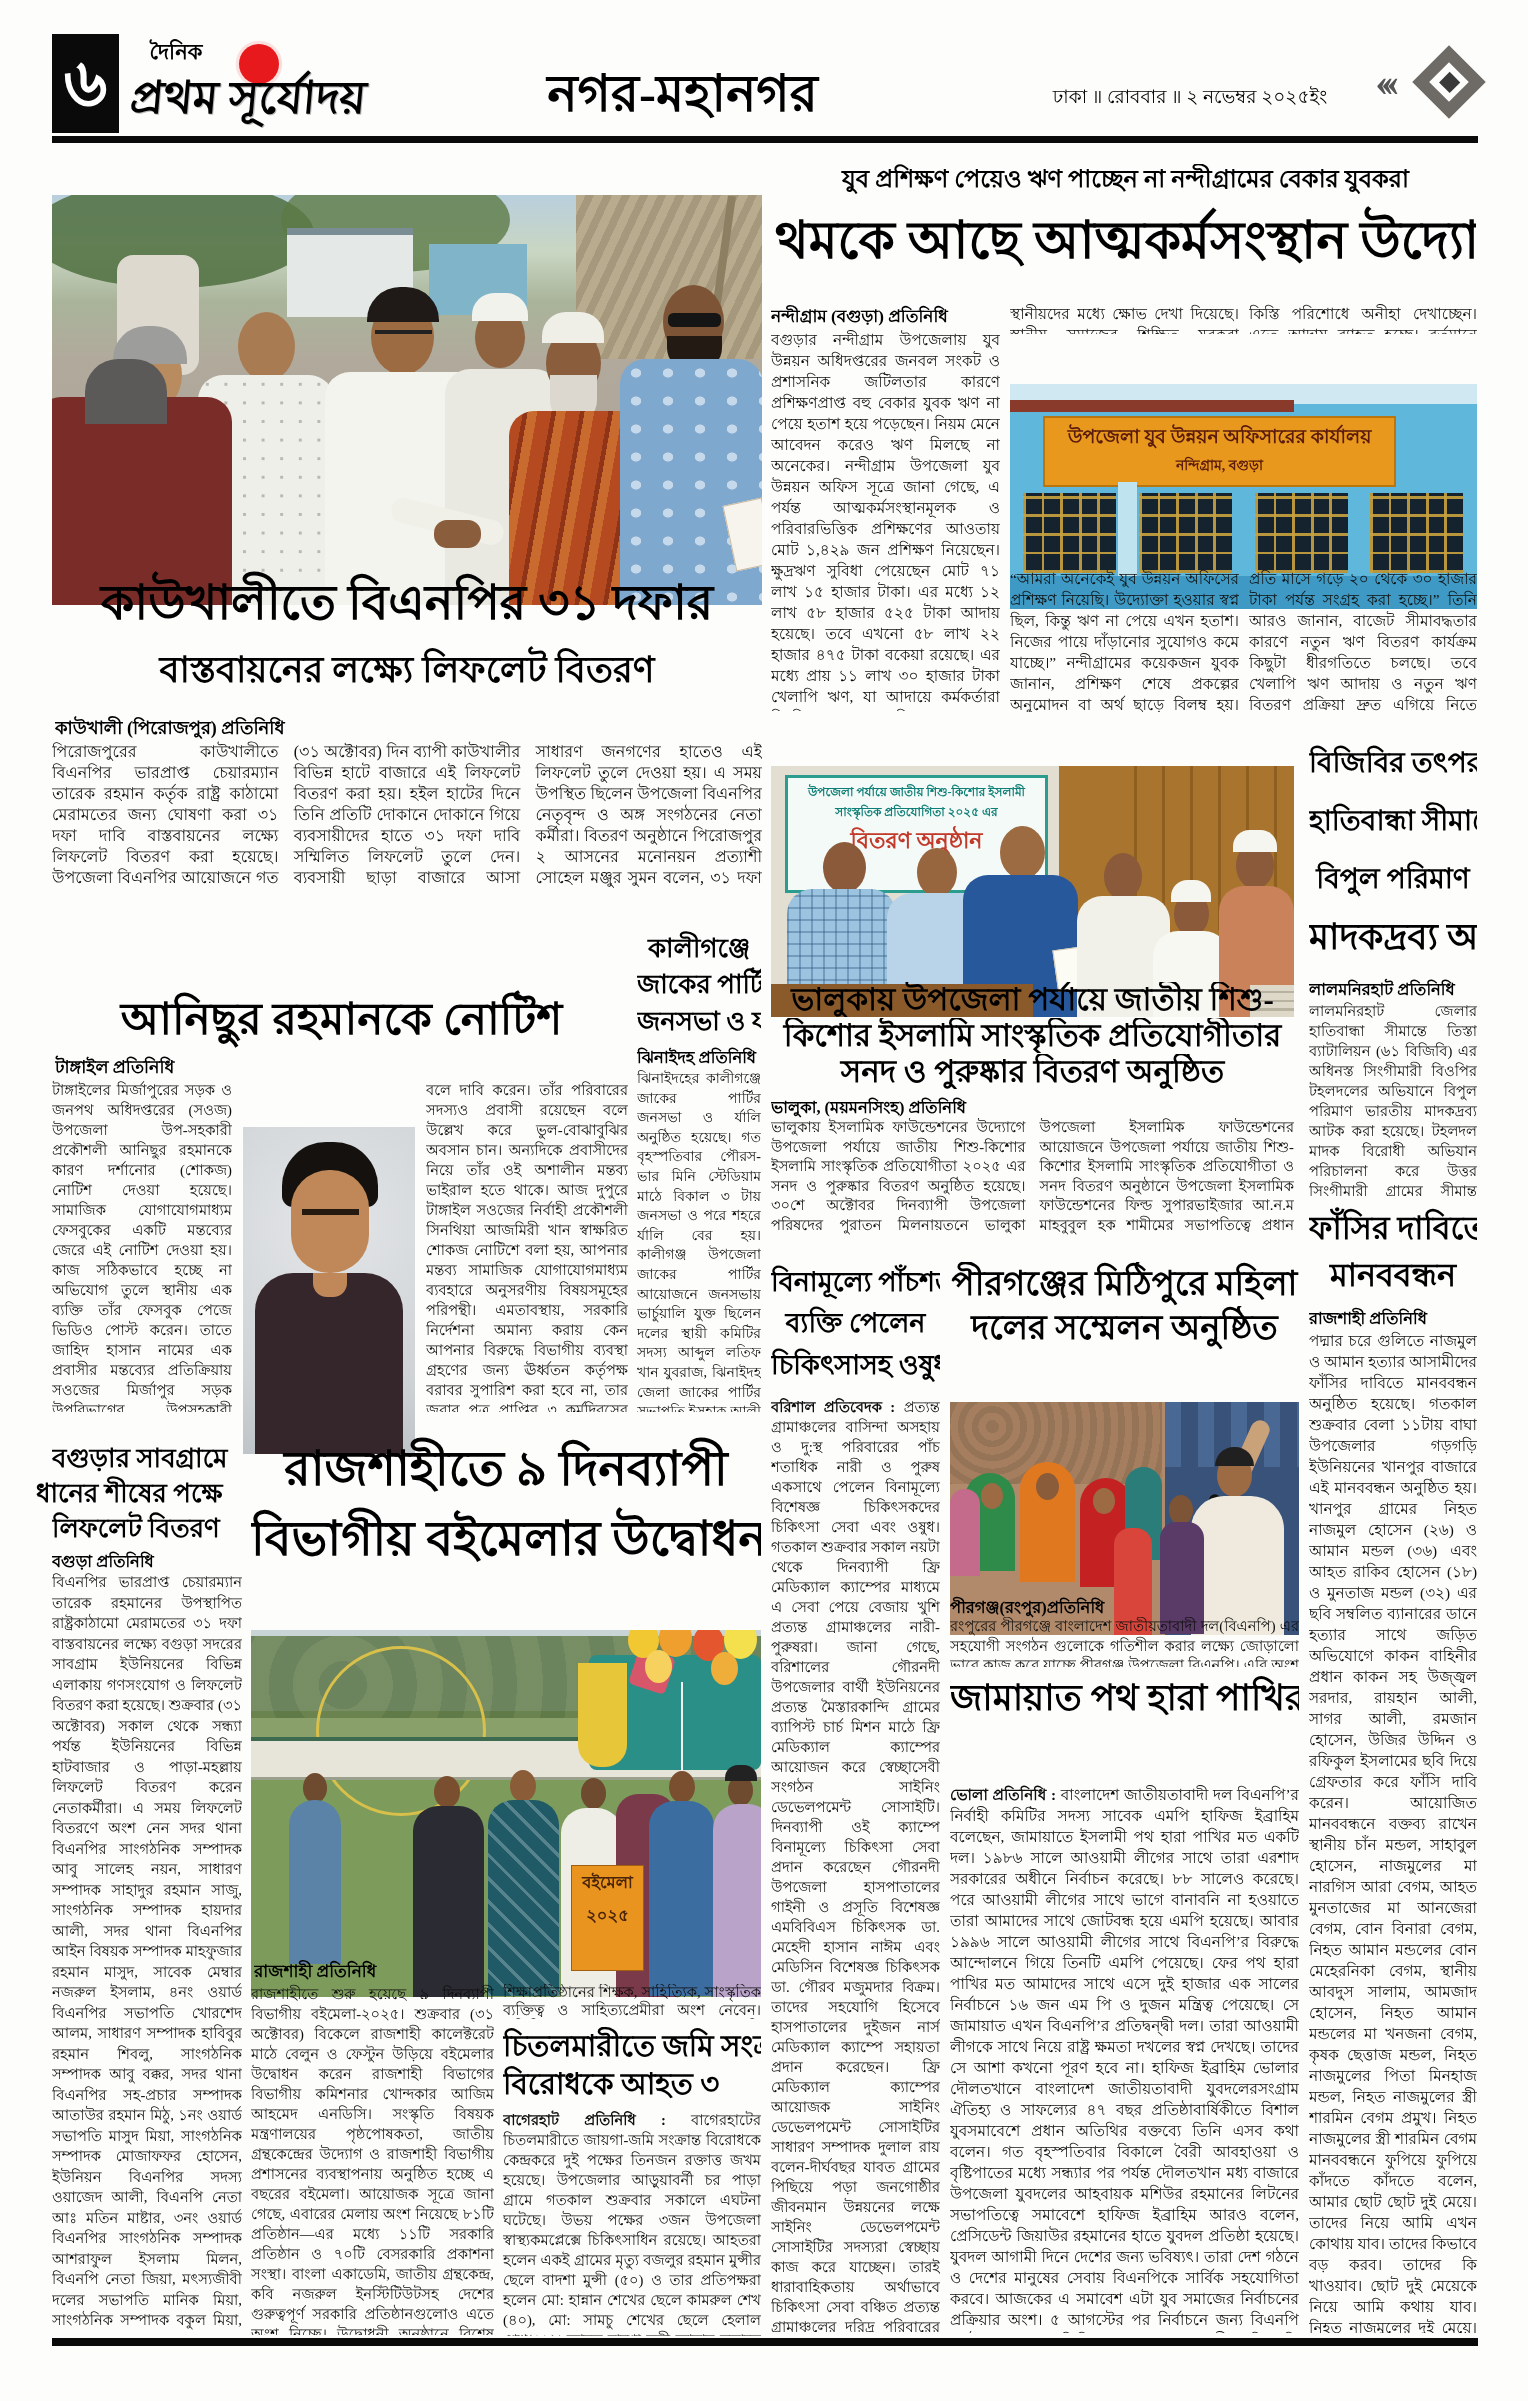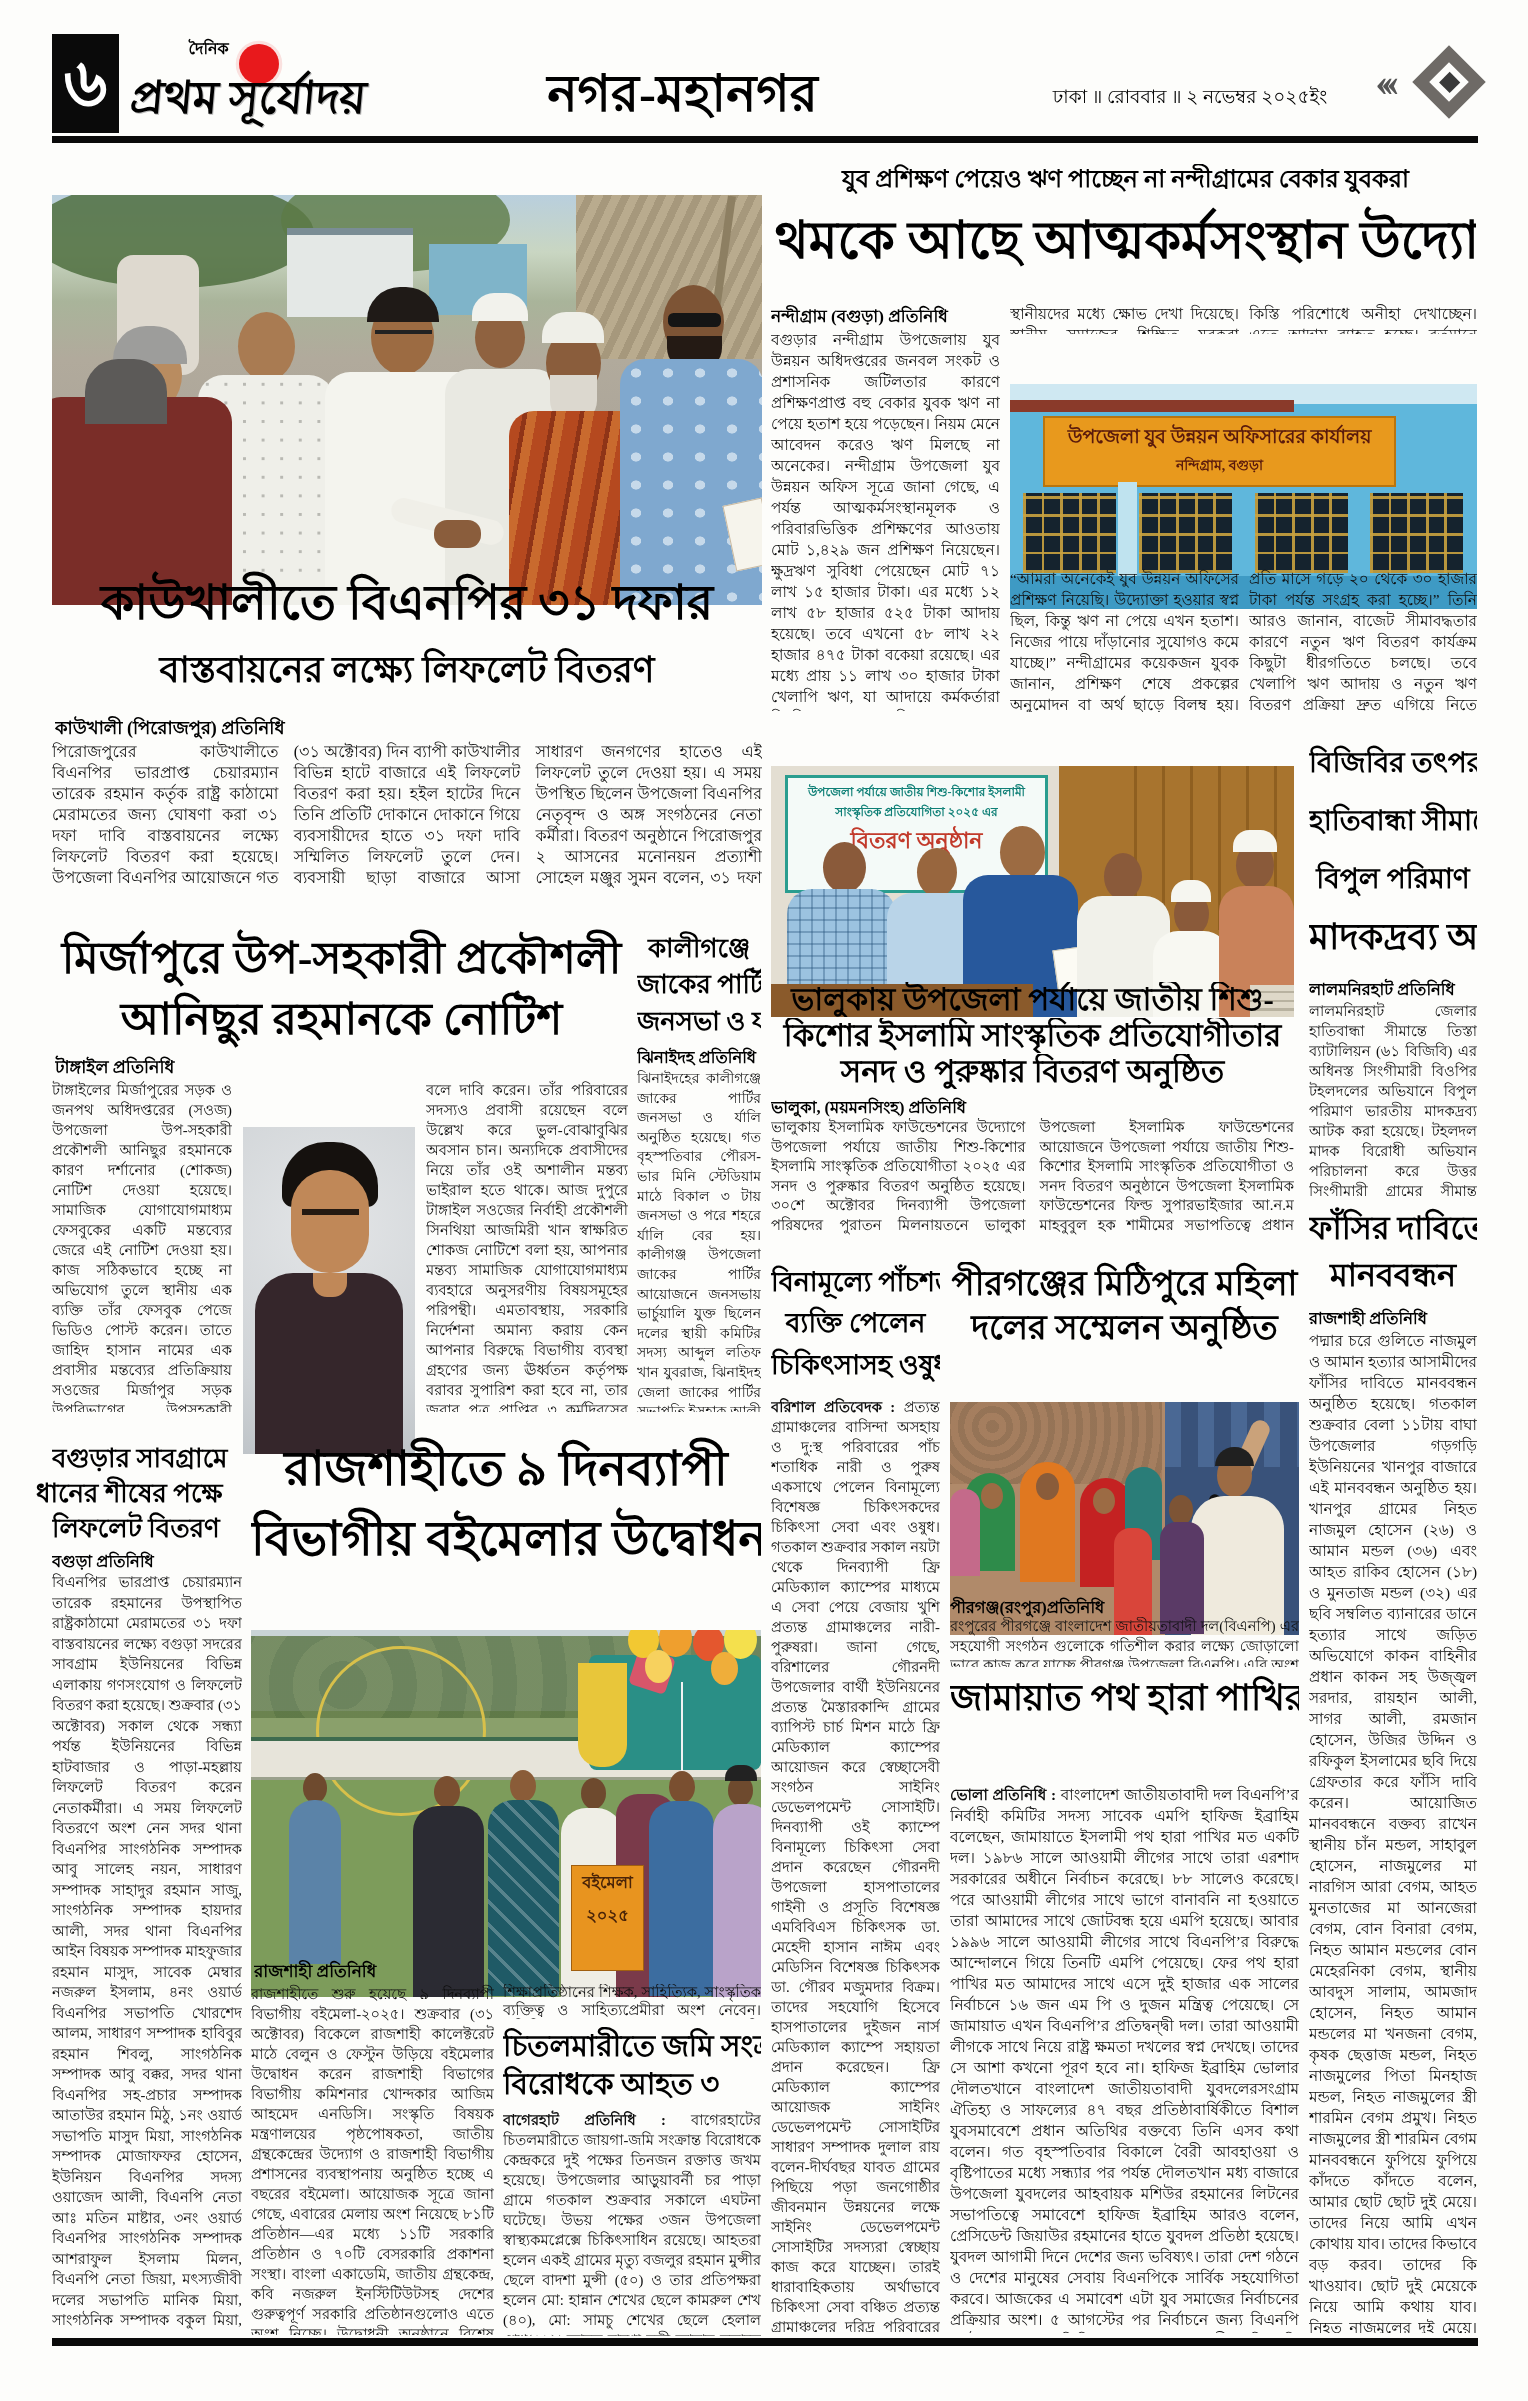--- a/index.html
+++ b/index.html
@@ -24,21 +24,21 @@
 <body>
 
 <div id="page">
 
   <div class="abs" style="left:0;top:0;width:1528px;height:143px;">
     <div class="abs" style="left:52px;top:34px;width:67px;height:99px;background:#0a0a0a;color:#fff;
                 font-size:67px;font-weight:bold;text-align:center;line-height:98px;">
       <span>৬</span>
     </div>
     <div class="abs" style="left:130px;top:35px;width:273px;height:104px;">
-      <div class="abs" style="left:19.6px;top:1.1px;font-size:16px;font-weight:bold;color:#000;margin-left:39px;">দৈনিক</div>
+      <div class="abs" style="left:19.6px;top:1.1px;font-size:21px;font-weight:bold;color:#000;">দৈনিক</div>
       <div class="abs" style="left:109px;top:8.7px;width:40px;height:40px;border-radius:50%;background:#e8191c;
                   box-shadow:0 0 0 3.3px rgba(232,25,28,0.12);"></div>
       <div class="abs" style="left:0;top:28px;width:273px;font-size:45px;font-weight:bold;color:#000;
                   transform:skewX(-5deg);white-space:nowrap;overflow:hidden;text-shadow:1.1px 1.1px 0 #bbb;">প্রথম সূর্যোদয়</div>
     </div>
     <div class="abs" style="left:508px;top:55px;width:349px;font-size:51px;font-weight:bold;color:#000;
                 text-align:center;white-space:nowrap;overflow:hidden;">নগর-মহানগর</div>
     <div class="abs" style="left:1037px;top:83px;width:306px;font-size:18.6px;color:#000;text-align:center;white-space:nowrap;">ঢাকা ॥ রোববার ॥ ২ নভেম্বর ২০২৫ইং</div>
     <div class="abs" style="left:1375px;top:43px;width:104px;height:87px;">
       <div class="abs" style="left:0;top:15.3px;font-size:40px;font-weight:bold;color:#555;letter-spacing:-7.6px;">‹‹‹</div>
@@ -83,21 +83,20 @@
     <div class="abs" style="left:382px;top:325px;width:47px;height:28px;background:#8a5d3c;border-radius:13px;"></div>
     <div class="fig-torso" style="left:-16.4px;top:202px;width:196px;height:208px;background:#7a2d28;"></div>
     <div class="abs" style="left:33px;top:164px;width:82px;height:65px;background:#5c5a58;border-radius:33px 33px 0 0;"></div>
   </div>
 
   <div class="hl" style="left:52px;top:569px;width:710px;font-size:48px;line-height:67px;">কাউখালীতে বিএনপির ৩১ দফার</div>
   <div class="hl" style="left:52px;top:637px;width:710px;font-size:36px;line-height:67px;">বাস্তবায়নের লক্ষ্যে লিফলেট বিতরণ</div>
   <div class="byline" style="left:55px;top:714px;width:415px;font-size:18px;">কাউখালী (পিরোজপুর) প্রতিনিধি</div>
   <div class="bt cols3" style="left:52px;top:741px;width:710px;height:167px;font-size:16px;line-height:21px;">পিরোজপুরের কাউখালীতে বিএনপির ভারপ্রাপ্ত চেয়ারম্যান তারেক রহমান কর্তৃক রাষ্ট্র কাঠামো মেরামতের জন্য ঘোষণা করা ৩১ দফা দাবি বাস্তবায়নের লক্ষ্যে লিফলেট বিতরণ করা হয়েছে। উপজেলা বিএনপির আয়োজনে গত (৩১ অক্টোবর) দিন ব্যাপী কাউখালীর বিভিন্ন হাটে বাজারে এই লিফলেট বিতরণ করা হয়। হইল হাটের দিনে তিনি প্রতিটি দোকানে দোকানে গিয়ে ব্যবসায়ীদের হাতে ৩১ দফা দাবি সম্মিলিত লিফলেট তুলে দেন। ব্যবসায়ী ছাড়া বাজারে আসা সাধারণ জনগণের হাতেও এই লিফলেট তুলে দেওয়া হয়। এ সময় উপস্থিত ছিলেন উপজেলা বিএনপির নেতৃবৃন্দ ও অঙ্গ সংগঠনের নেতা কর্মীরা। বিতরণ অনুষ্ঠানে পিরোজপুর ২ আসনের মনোনয়ন প্রত্যাশী সোহেল মঞ্জুর সুমন বলেন, ৩১ দফা বাস্তবায়ন হলে দেশের সকল মানুষ সুখে শান্তিতে ও নিরাপদে থাকতে পারবে। এ সময় উপস্থিত সকলের কাছে বেগম খালেদা জিয়া ও তারেক জিয়ার সালাম পৌঁছে দিয়ে দোয়া চান। পিরোজপুর ২ আসনের মনোনয়ন প্রত্যাশী বিশিষ্ট সমাজ সেবক শিল্পপতি আহমেদ সোহেল মঞ্জুর সুমনের নেতৃত্বে এই লিফলেট বিতরণ করা হয়। সাহেব আমাদের সাথে হাত মিলিয়ে হাসিমুখে কথা বলে ধানের শীষ মার্কায় ভোট চেয়েছেন, আমরা এতেই খুশি।</div>
 
-  <div class="hl" style="left:52px;top:929px;width:579px;font-size:44px;line-height:60px;">মির্জাপুরে উপ-সহকারী প্রকৌশলী</div>
   <div class="hl" style="left:52px;top:990px;width:579px;font-size:44px;line-height:60px;">আনিছুর রহমানকে নোটিশ</div>
   <div class="byline" style="left:55px;top:1054px;width:273px;font-size:17.5px;">টাঙ্গাইল প্রতিনিধি</div>
   <div class="bt" style="left:52px;top:1080px;width:180px;height:332px;font-size:14.7px;line-height:20px;">টাঙ্গাইলের মির্জাপুরের সড়ক ও জনপথ অধিদপ্তরের (সওজ) উপজেলা উপ-সহকারী প্রকৌশলী আনিছুর রহমানকে কারণ দর্শানোর (শোকজ) নোটিশ দেওয়া হয়েছে। সামাজিক যোগাযোগমাধ্যম ফেসবুকের একটি মন্তব্যের জেরে এই নোটিশ দেওয়া হয়। কাজ সঠিকভাবে হচ্ছে না অভিযোগ তুলে স্থানীয় এক ব্যক্তি তাঁর ফেসবুক পেজে ভিডিও পোস্ট করেন। তাতে জাহিদ হাসান নামের এক প্রবাসীর মন্তব্যের প্রতিক্রিয়ায় সওজের মির্জাপুর সড়ক উপবিভাগের উপসহকারী প্রকৌশলী আনিছুর রহমান লেখেন, ‘বিদেশি কামলারাও যদি ইঞ্জিনিয়ার হন, তাহলে তো দেশের ১৮টা বাজবে।’ এর পর থেকে সখীপুরের প্রবাসীসহ স্থানীয় বাসিন্দারা ক্ষিপ্ত প্রতিক্রিয়া জানাতে থাকেন। একপর্যায়ে তাঁরা গত শুক্রবার উপসহকারী প্রকৌশলী আনিছুর রহমানের অপসারণের দাবিতে মানববন্ধন কর্মসূচি পালন করেন। এদিকে মানববন্ধন কর্মসূচি ঘোষণার পর অভিযুক্ত আনিছুর রহমান তাঁর ফেসবুকের মন্তব্যটি অনাকাঙ্ক্ষিত</div>
   <div class="photo" style="left:243px;top:1080px;width:172px;height:327px;background:radial-gradient(circle at 50% 30%,#e3e5e7 0%,#cfd3d6 70%,#bfc4c8 100%);">
     <div class="abs" style="left:39px;top:15.3px;width:96px;height:65px;background:#15110e;border-radius:44px 44px 11px 11px;"></div>
     <div class="abs" style="left:48px;top:43px;width:78px;height:103px;background:#c08858;border-radius:38px;"></div>
     <div class="abs" style="left:59px;top:82px;width:57px;height:5.5px;background:#241a12;"></div>
     <div class="abs" style="left:12px;top:146px;width:148px;height:181px;background:#35262b;border-radius:38px 38px 0 0;"></div>
     <div class="abs" style="left:70px;top:146px;width:34px;height:24px;background:#c08858;border-radius:0 0 14px 14px;"></div>
   </div>

